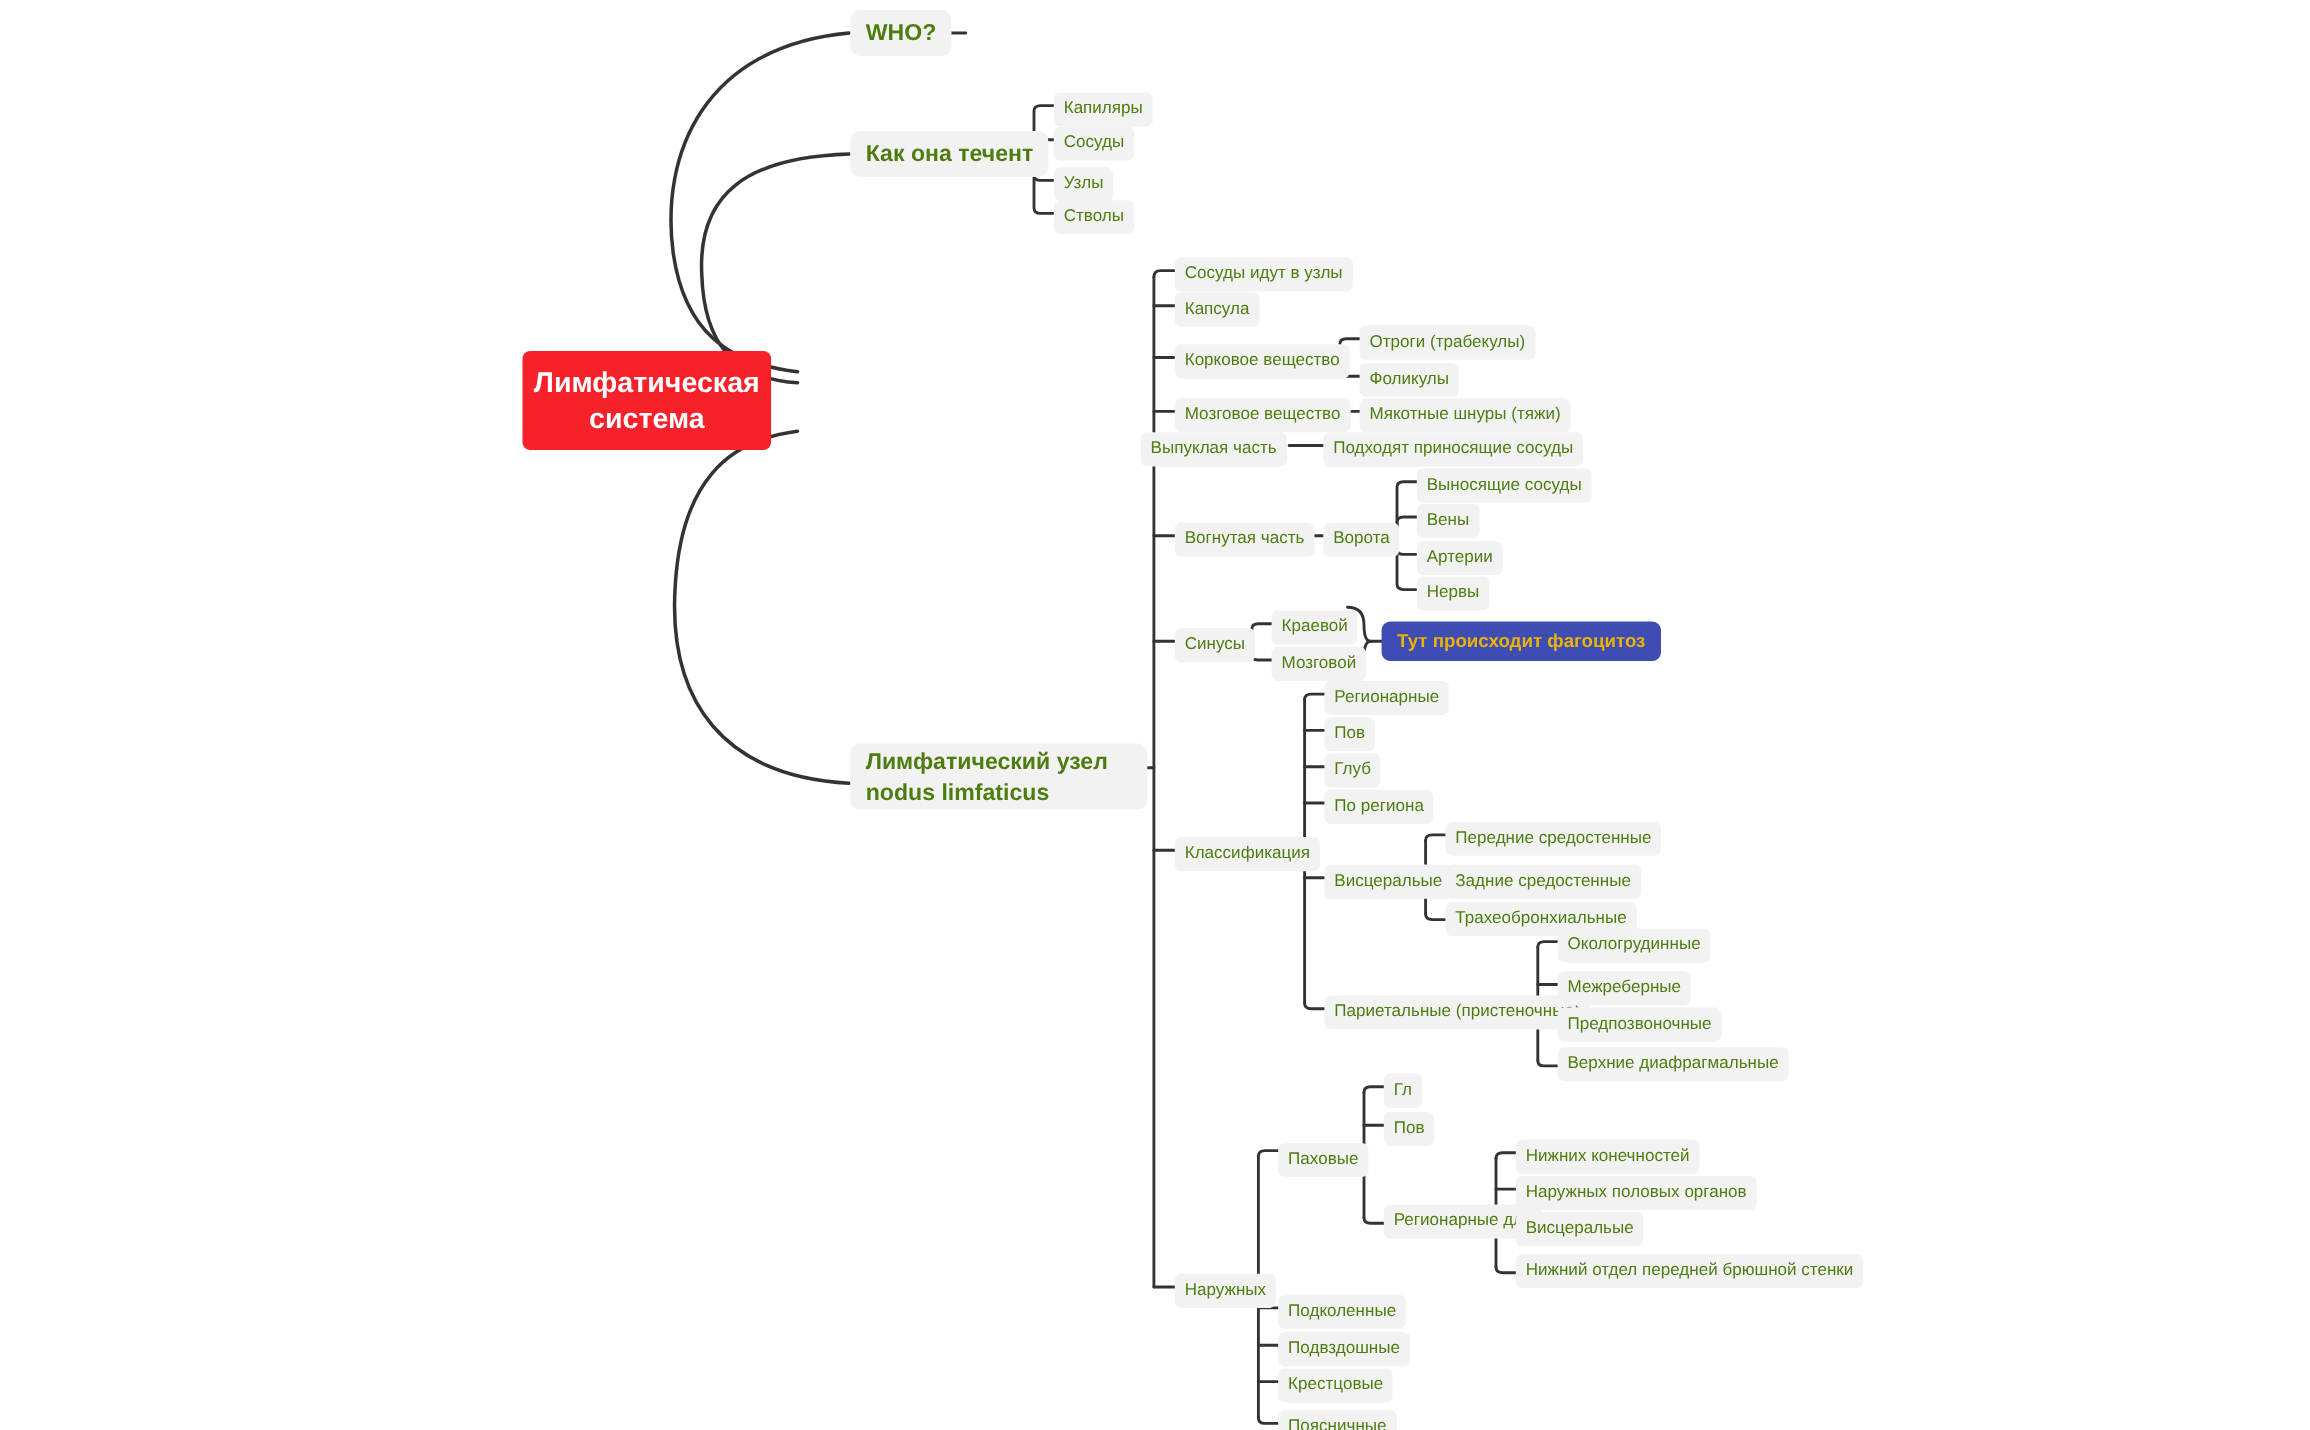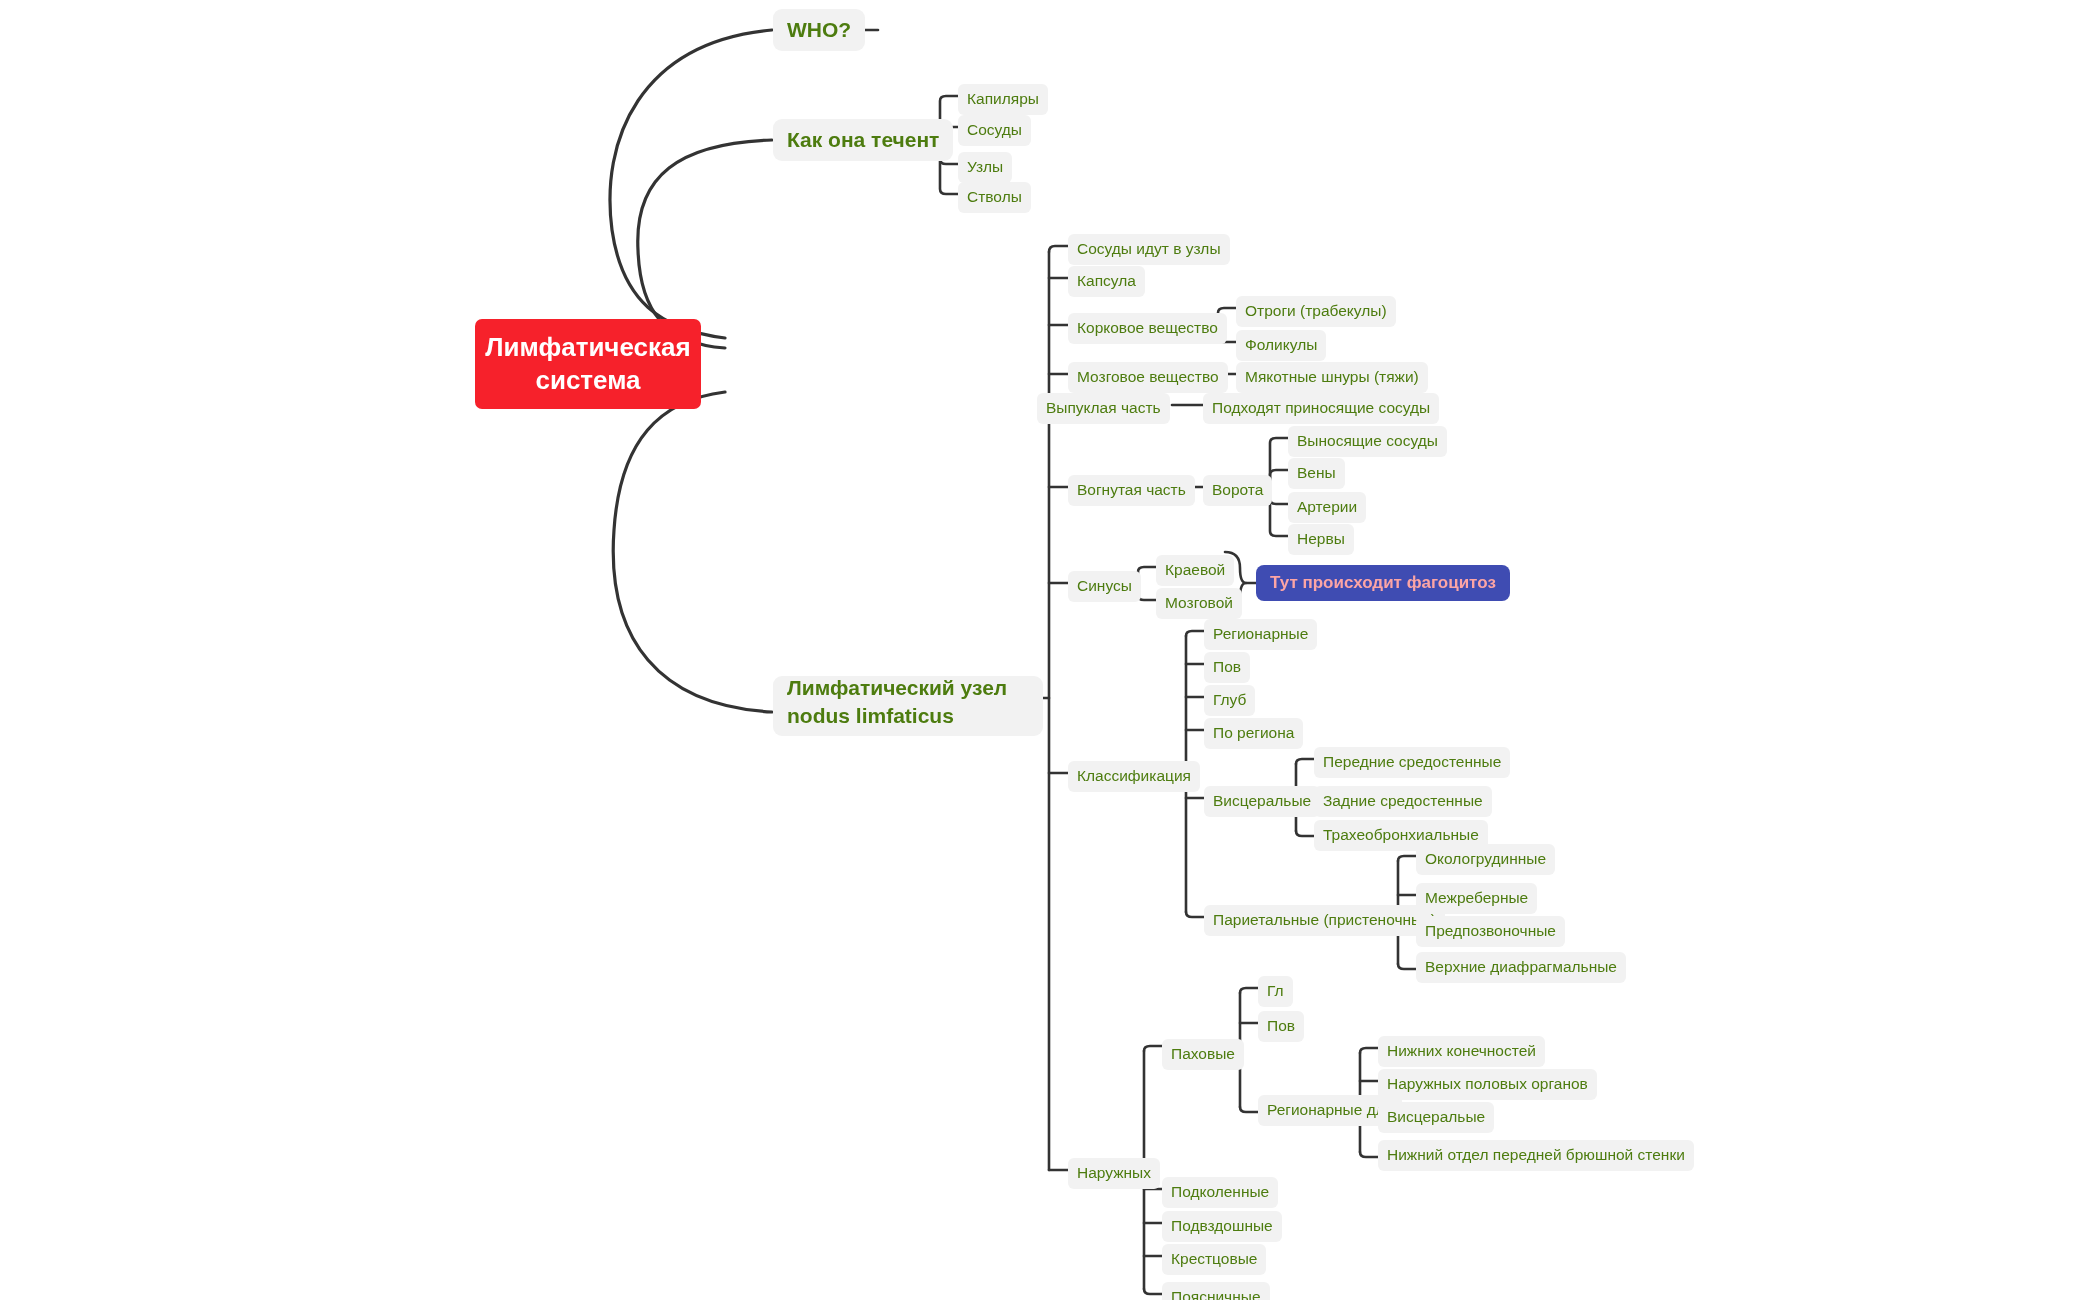--- a/index.html
+++ b/index.html
@@ -70,21 +70,21 @@
   .n-note {
     font-size: 15.5px;
     padding: 7px 10px;
     border-radius: 6px;
     line-height: 1.4;
     white-space: normal;
     align-items: flex-start;
   }
   .n-accent {
     background: #3f4cb2;
-    color: #fca5a5;
+    color: #eab308;
     font-size: 17px;
     font-weight: bold;
     padding: 14px 14px;
     border-radius: 8px;
     justify-content: center;
   }
 </style>
 </head>
 <body>
 
@@ -208,21 +208,21 @@
   <div class="node n-leaf" style="left:958px; top:115px;">
     <span>Сосуды</span>
   </div>
   <div class="node n-leaf" style="left:958px; top:152px;">
     <span>Узлы</span>
   </div>
   <div class="node n-leaf" style="left:958px; top:182px;">
     <span>Стволы</span>
   </div>
 
-  <div class="node n-l1 wrap" style="left:773px; top:676px; width:270px; height:60px; align-items:flex-end; padding-top:8px;">
+  <div class="node n-l1 wrap" style="left:773px; top:676px; width:270px; height:60px; align-items:center; padding-top:8px;">
     <span>Лимфатический узел nodus limfaticus</span>
   </div>
 
   <div class="node n-leaf" style="left:1068px; top:234px;">
     <span>Сосуды идут в узлы</span>
   </div>
   <div class="node n-leaf" style="left:1068px; top:266px;">
     <span>Капсула</span>
   </div>
   <div class="node n-leaf" style="left:1068px; top:313px;">

